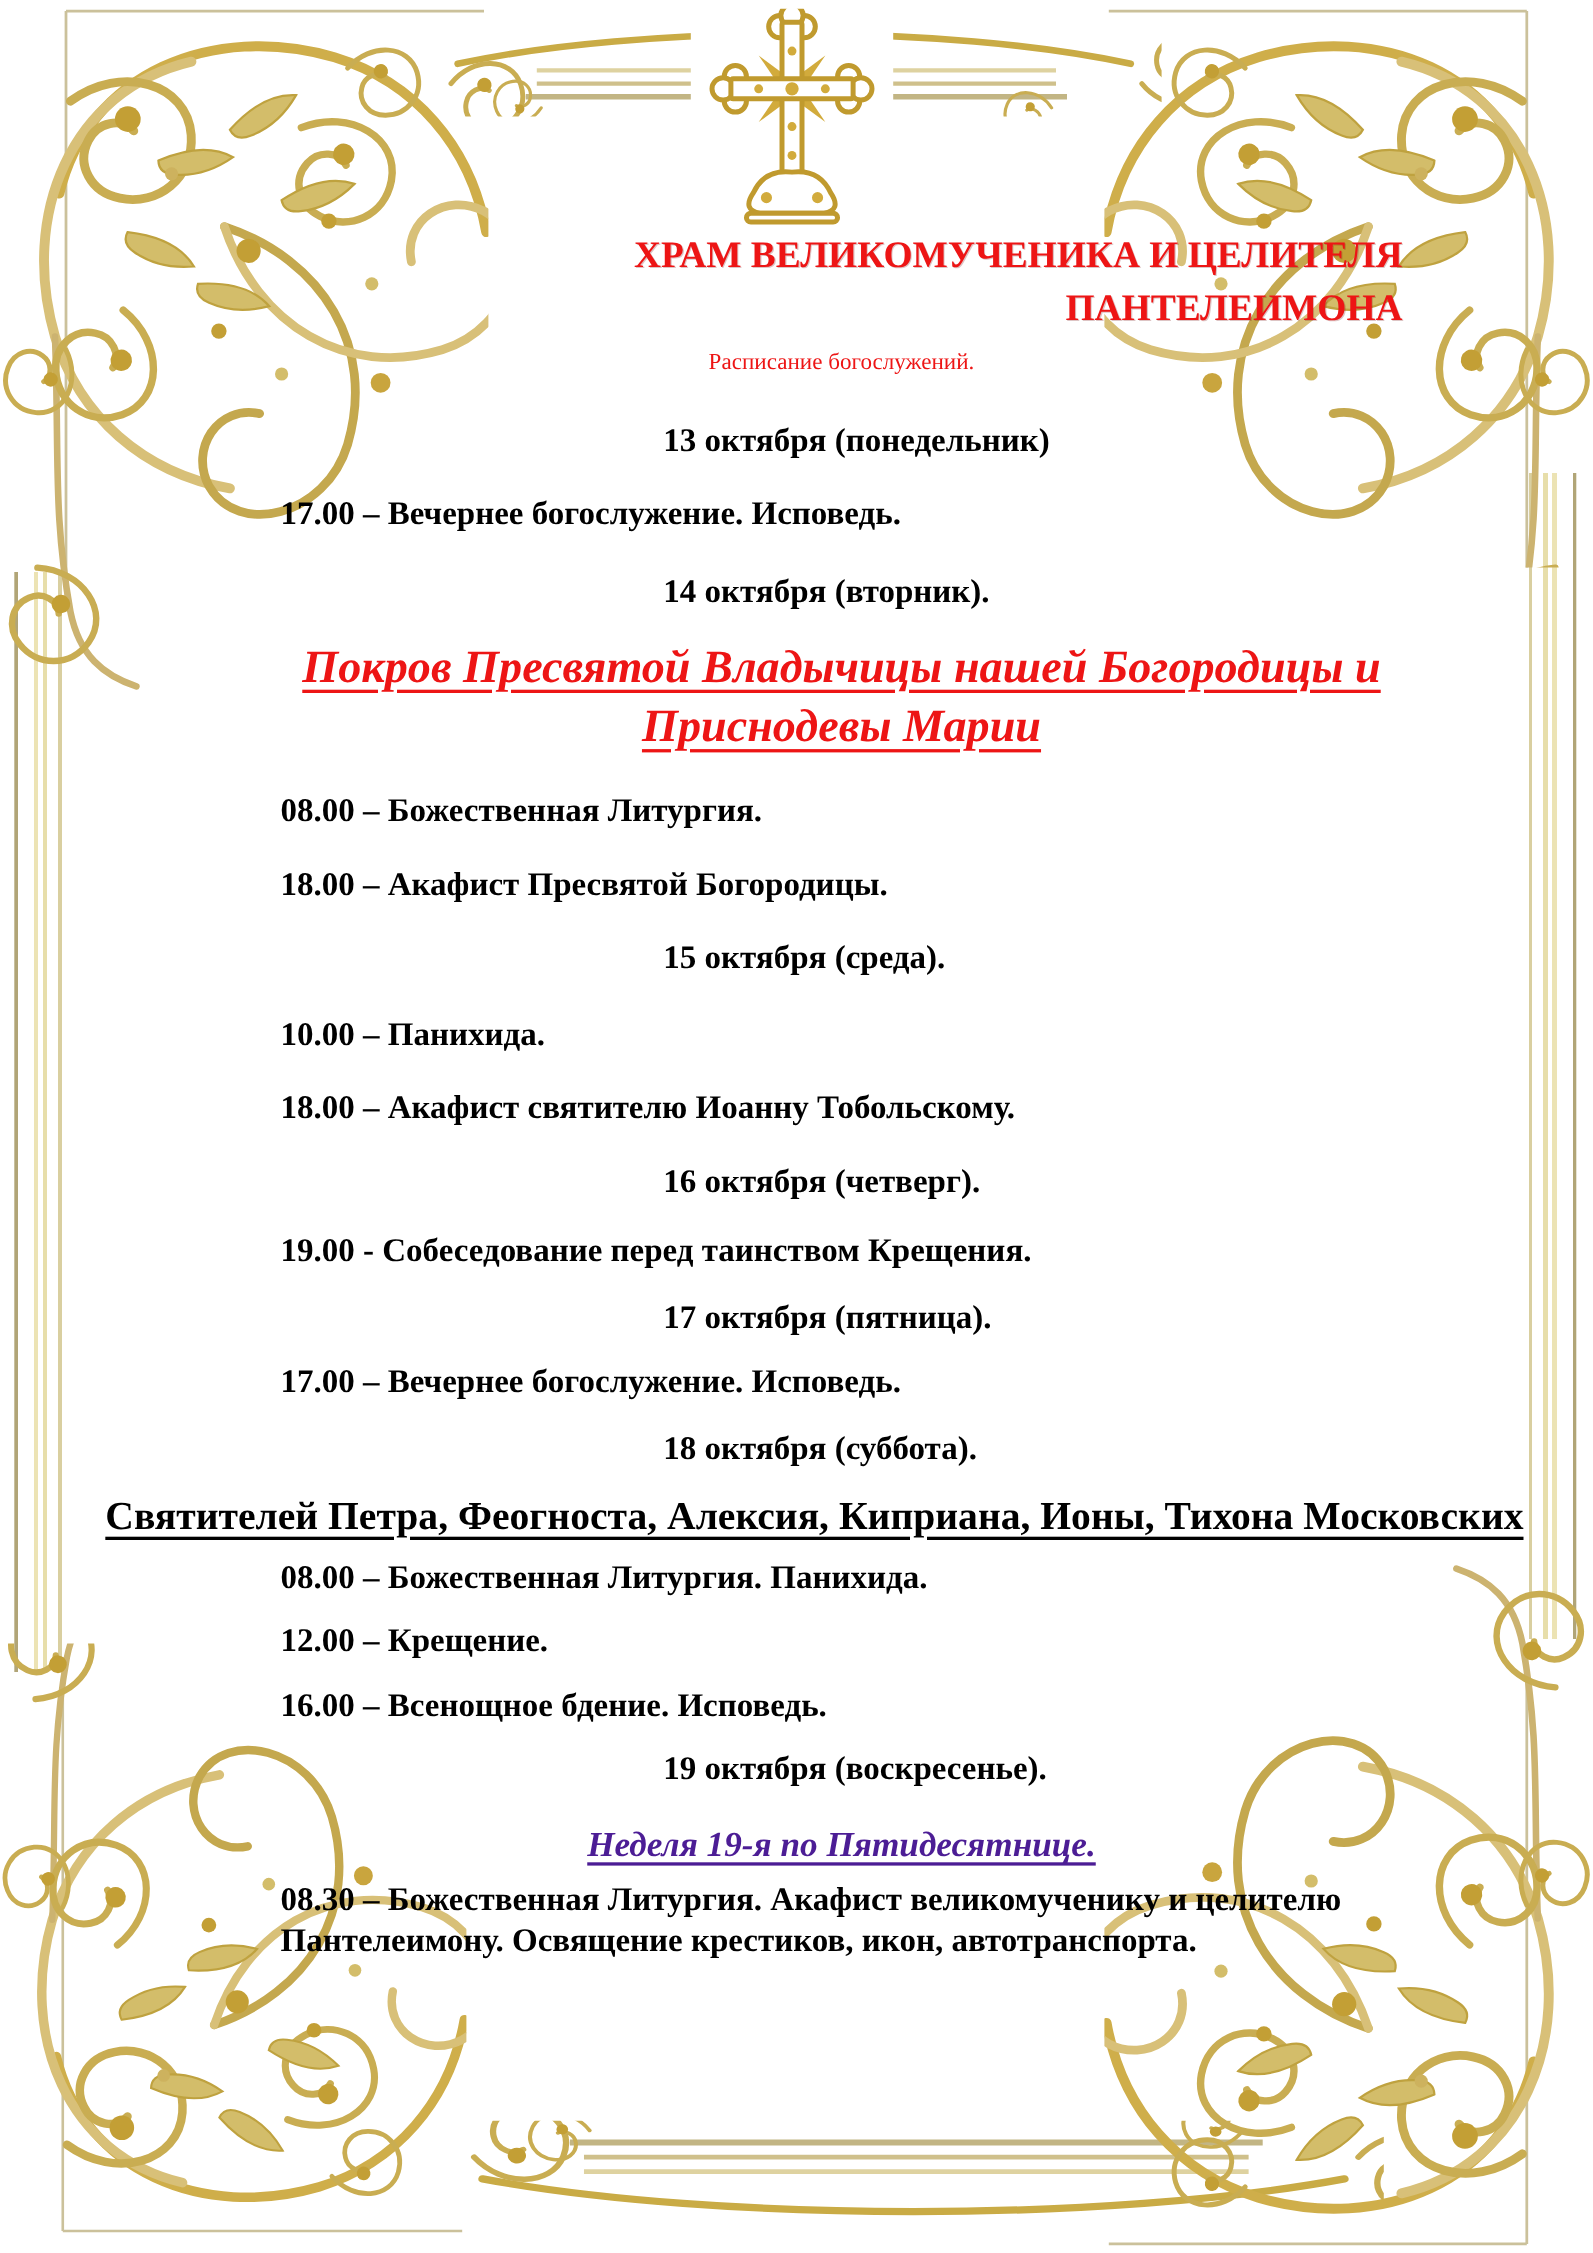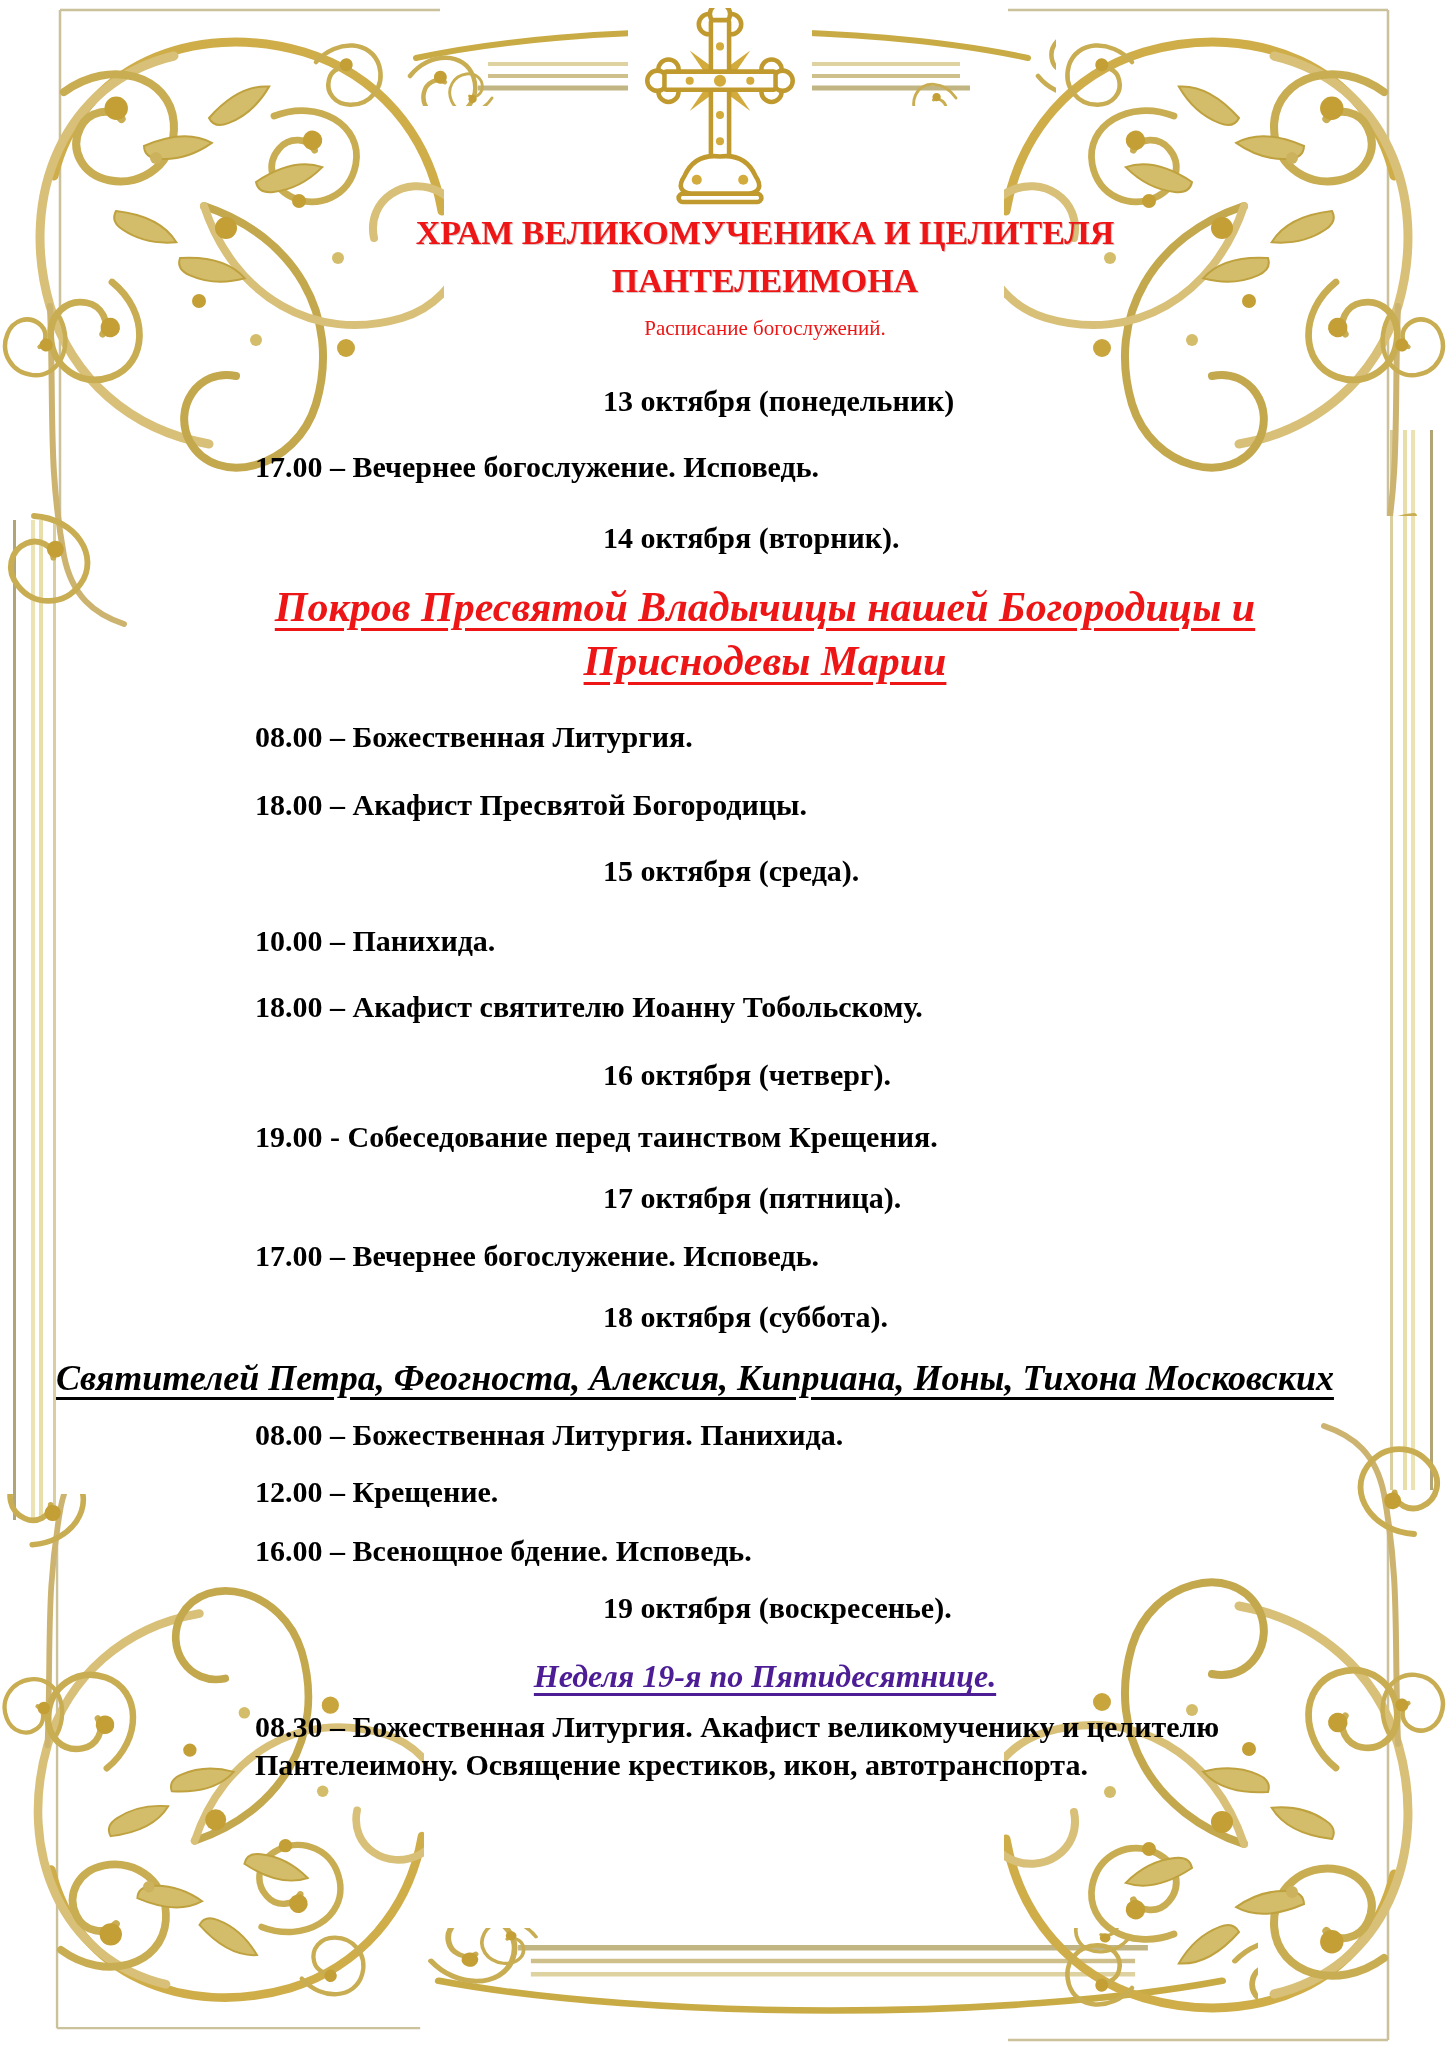--- a/index.html
+++ b/index.html
@@ -17,29 +17,29 @@
   .c-tr{right:-6px;top:-4px;width:450px;height:520px;transform:scaleX(-1);}
   .c-bl{left:-6px;bottom:-6px;width:430px;height:560px;transform:scaleY(-1);}
   .c-br{right:-6px;bottom:-6px;width:450px;height:640px;transform:scale(-1,-1);}
   .edge{position:absolute;z-index:1;}
   .edge-top{left:392px;top:6px;width:664px;height:100px;}
   .edge-bottom{left:408px;top:1928px;width:850px;height:110px;transform:scaleY(-1);}
   .cross-wrap{position:absolute;left:628px;top:8px;width:184px;height:208px;background:#fff;z-index:3;text-align:center;}
   
   .content{position:absolute;left:255px;top:0;width:1020px;z-index:4;padding-top:212px;}
   .tl{display:block;white-space:pre-line;}
-  .t-title{font-size:34px;line-height:42px;font-weight:bold;color:#ed1515;text-align:center;
+  .t-title{font-size:34px;line-height:42px;font-weight:bold;color:#ed1515;text-align:right;
            text-shadow:1px 1px 0 rgba(120,20,20,.25);}
   .t-sub{font-size:21px;line-height:40px;color:#ed1515;text-align:center;}
   .t-date{font-size:30px;line-height:38px;font-weight:bold;color:#000;padding-left:348px;}
   .t-time{font-size:30px;line-height:38px;font-weight:bold;color:#000;}
   .t-feast-red{font-size:42px;line-height:54px;font-weight:bold;font-style:italic;color:#ed1515;
                text-align:center;text-decoration:underline;text-decoration-thickness:3px;text-underline-offset:7px;}
-  .t-feast-black{font-size:36px;line-height:44px;font-weight:bold;font-style:italic;color:#000;
-               text-align:center;margin-left:-250px;width:1380px;
+  .t-feast-black{font-size:36px;line-height:44px;font-weight:bold;color:#000;
+               text-align:right;margin-left:-250px;width:1380px;
                text-decoration:underline;text-decoration-thickness:3px;text-underline-offset:7px;}
   .t-feast-red2{font-size:32px;line-height:42px;font-weight:bold;font-style:italic;color:#4c1d95;
                text-align:center;text-decoration:underline;text-decoration-thickness:3px;text-underline-offset:6px;}
   .t-wrap{width:1050px;}
   .mt11{margin-top:11px}.mt16{margin-top:16px}.mt19{margin-top:19px}.mt20{margin-top:20px}
   .mt21{margin-top:21px}.mt22{margin-top:6px}.mt23{margin-top:23px}.mt24{margin-top:24px}
   .mt28{margin-top:28px}.mt30{margin-top:30px}.mt32{margin-top:32px}.mt33{margin-top:33px}
   .mt34{margin-top:34px}
 </style>
 </head>

